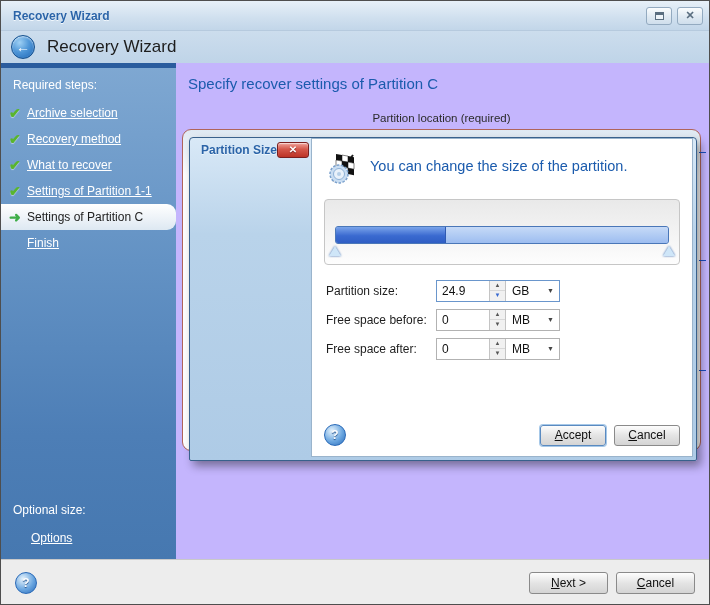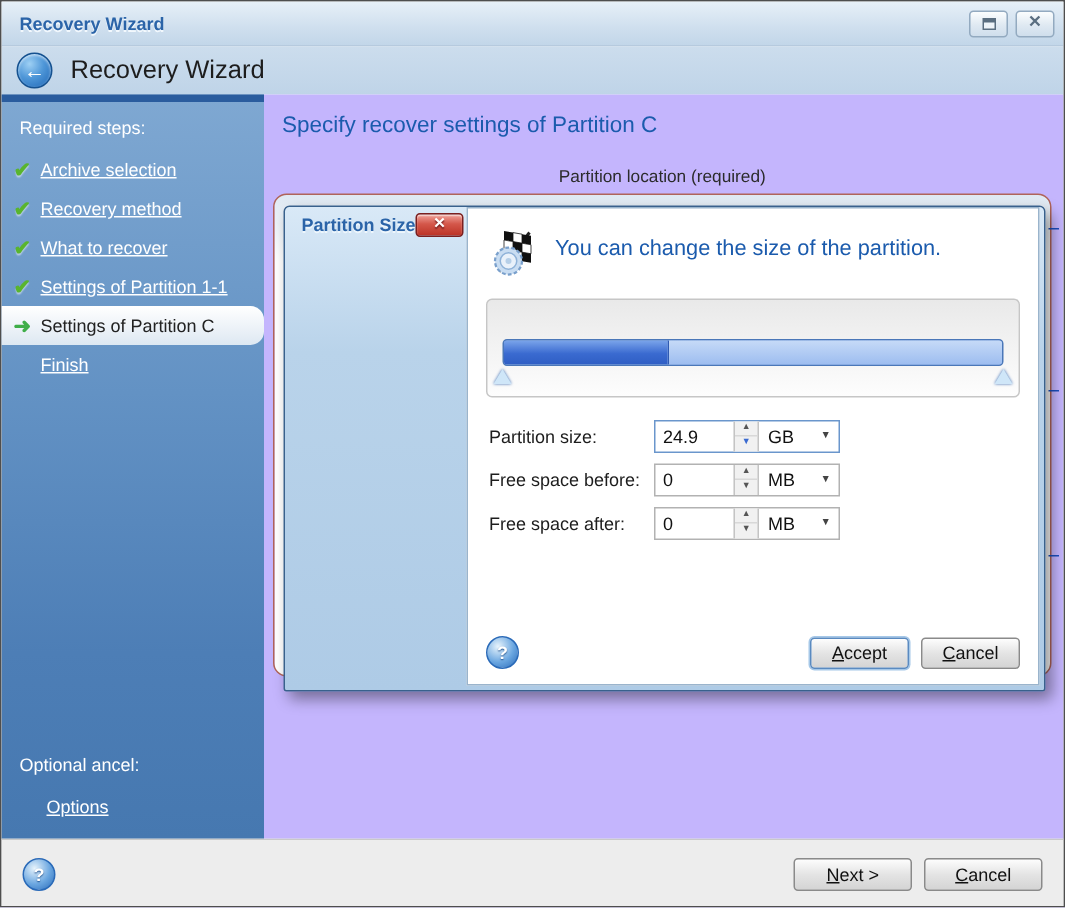--- a/index.html
+++ b/index.html
@@ -133,21 +133,21 @@
       </div>
       <div class="sb-item current">
         <span class="sb-arrow">➜</span>
         <span class="sb-link">Settings of Partition C</span>
       </div>
       <div class="sb-item pending">
         <span class="sb-link">Finish</span>
       </div>
 
       <div class="sb-optional">
-        <div class="sb-label">Optional ancel:</div>
+        <div class="sb-label">Optional size:</div>
         <div class="sb-item">
           <span class="sb-link">Options</span>
         </div>
       </div>
     </div>
 
     <div class="main">
       <div class="main-heading">Specify recover settings of Partition C</div>
       <div class="section-row">
         <span class="section-label">Partition location (required)</span>

